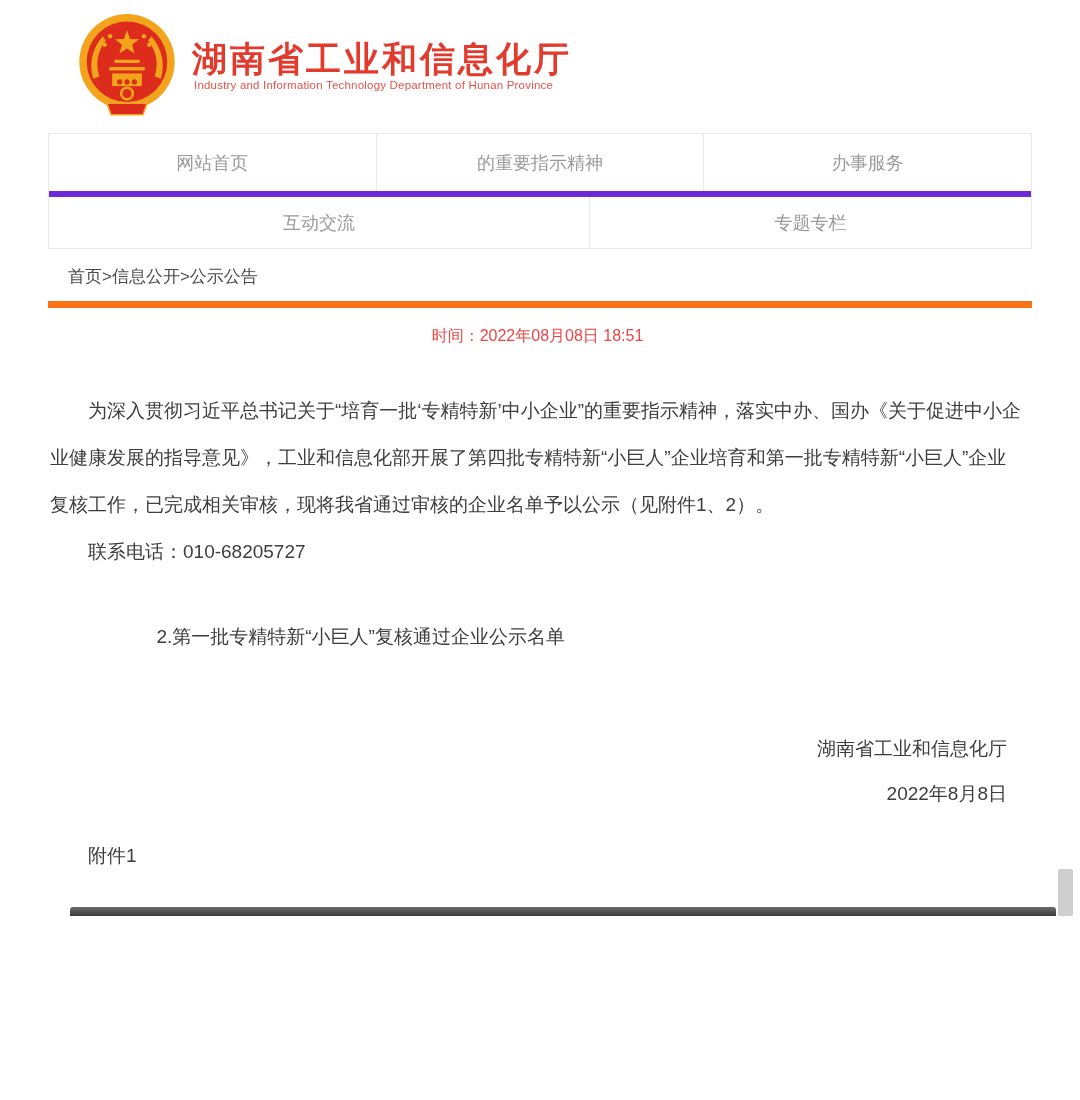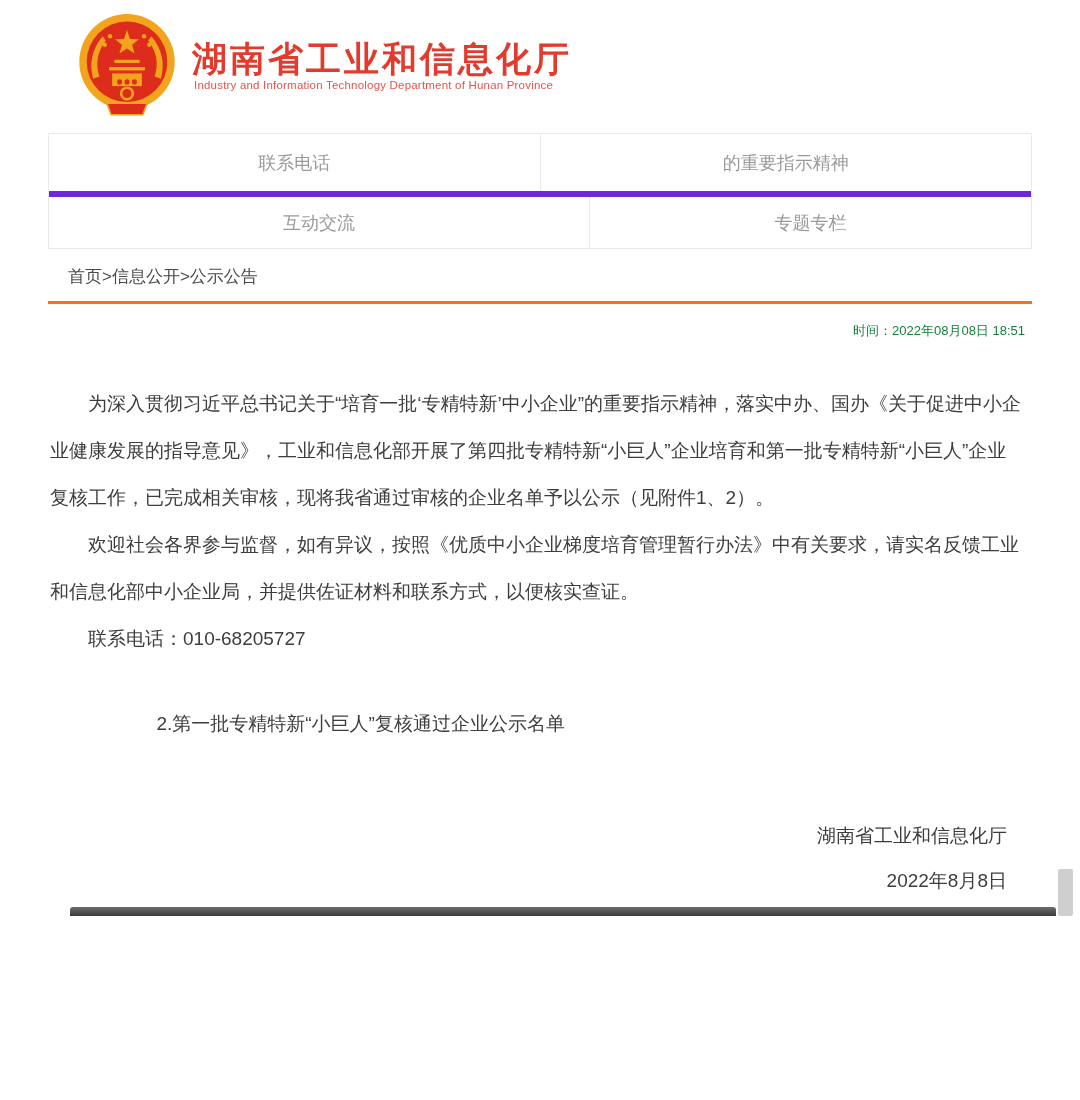--- a/index.html
+++ b/index.html
@@ -18,27 +18,27 @@
   .nav { margin:3px 48px 0 48px; border:1px solid #e9e9e9; }
   .nav-row { display:flex; height:57px; }
   .nav-row + .nav-row { border-top:6px solid #6d28d9; }
   .nav-cell { display:flex; align-items:center; justify-content:center; font-size:18px; color:#9a9a9a; cursor:pointer; }
   .nav-cell + .nav-cell { border-left:1px solid #e9e9e9; }
   .nav-row1 .nav-cell { flex:1 1 0; }
   .nav-row2 .nav-cell:nth-child(1) { flex:0 0 55%; }
   .nav-row2 .nav-cell:nth-child(2) { flex:1 1 auto; }
 
   
-  .crumb-bar { margin:0 48px; padding:16px 0 13px 20px; border-bottom:3px solid #f97316; }
+  .crumb-bar { margin:0 48px; padding:16px 0 13px 20px; border-bottom:7px solid #f97316; }
   .crumb { font-size:17px; color:#4a4a4a; cursor:pointer; }
 
   
   .article { padding:0 55px 0 50px; }
   .article-title { margin-top:16px; text-align:center; font-size:21px; font-weight:bold; color:#2e3d52; letter-spacing:.5px; }
-  .article-time { margin-top:18px; text-align:right; font-size:13px; color:#15803d; }
+  .article-time { margin-top:18px; text-align:center; font-size:16px; color:#ef4444; }
 
   .body-text { margin-top:40px; font-size:19px; line-height:47px; color:#3d3d3d; }
   .para { text-indent:2em; }
   .attach-block { margin-top:38px; }
   .attach-line1 { text-indent:2em; }
   .attach-line2 { text-indent:5.6em; }
   .attach-link { cursor:pointer; }
 
   .signature { margin-top:66px; text-align:right; padding-right:18px; font-size:19px; line-height:45px; color:#3d3d3d; }
 
@@ -79,39 +79,39 @@
       <path d="M31,85 L69,85 L65,96 L35,96 Z" fill="#dd2b1c" stroke="#f2a41d" stroke-width="1.5"></path>
     </svg>
     <div class="org-block">
       <div class="org-cn">湖南省工业和信息化厅</div>
       <div class="org-en">Industry and Information Technology Department of Hunan Province</div>
     </div>
   </header>
 
   <nav class="nav">
     <div class="nav-row nav-row1">
-      <div class="nav-cell">联系电话</div>
+      <div class="nav-cell">网站首页</div>
       <div class="nav-cell">的重要指示精神</div>
+      <div class="nav-cell">办事服务</div>
     </div>
     <div class="nav-row nav-row2">
       <div class="nav-cell">互动交流</div>
       <div class="nav-cell">专题专栏</div>
     </div>
   </nav>
 
   <div class="crumb-bar">
     <span class="crumb">首页&gt;信息公开&gt;公示公告</span>
   </div>
 
   <main class="article">
     <div class="article-time">时间：2022年08月08日 18:51</div>
 
     <div class="body-text">
       <p class="para">为深入贯彻习近平总书记关于“培育一批‘专精特新’中小企业”的重要指示精神，落实中办、国办《关于促进中小企业健康发展的指导意见》，工业和信息化部开展了第四批专精特新“小巨人”企业培育和第一批专精特新“小巨人”企业复核工作，已完成相关审核，现将我省通过审核的企业名单予以公示（见附件1、2）。</p>
-      <p class="para">欢迎社会各界参与监督，如有异议，按照《优质中小企业梯度培育管理暂行办法》中有关要求，请实名反馈工业和信息化部中小企业局，并提供佐证材料和联系方式，以便核实查证。</p>
       <p class="para">联系电话：010-68205727</p>
 
       <div class="attach-block">
         <p class="attach-line2"><span class="attach-link">2.第一批专精特新“小巨人”复核通过企业公示名单</span></p>
       </div>
 
       <div class="signature">
         <div>湖南省工业和信息化厅</div>
         <div>2022年8月8日</div>
       </div>

